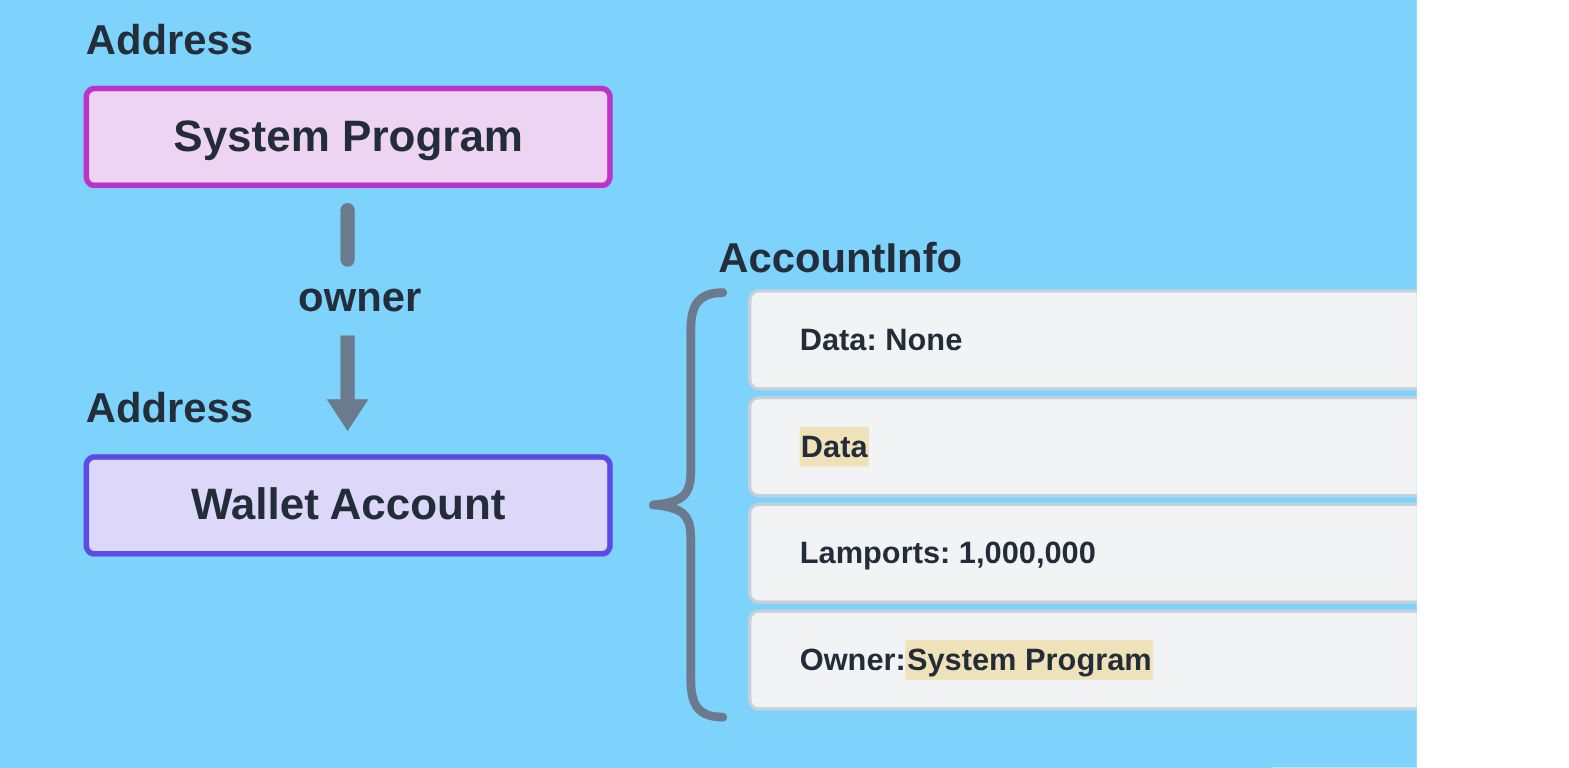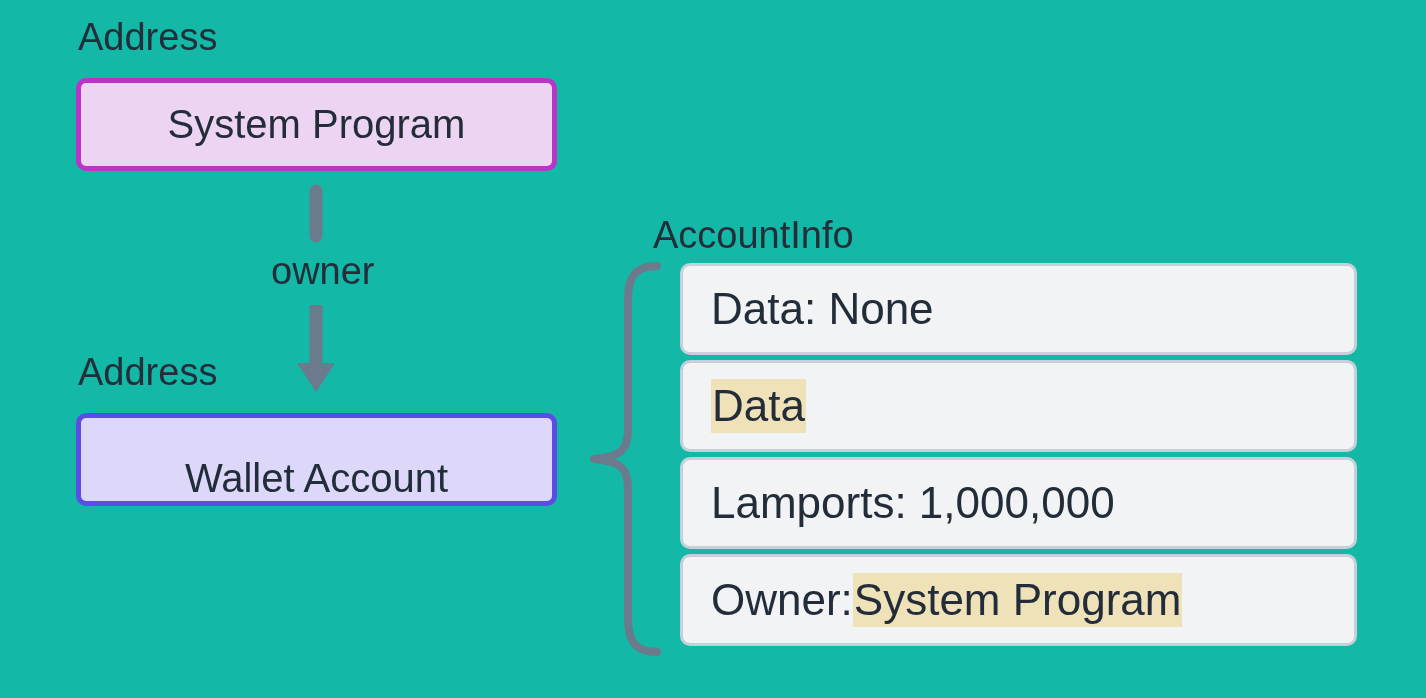--- a/index.html
+++ b/index.html
@@ -7,24 +7,25 @@
     padding: 0;
     background: #ffffff;
   }
   body {
     font-family: "Liberation Sans", sans-serif;
     -webkit-font-smoothing: antialiased;
   }
 
   #canvas {
     position: relative;
-    width: 1426px;
+    width: 1288px;
     height: 698px;
-    background: #14b8a6;
+    background: #7dd3fc;
     overflow: hidden;
+    font-weight: bold;
   }
 
   
   .label {
     position: absolute;
     color: #242e3b;
     font-size: 38px;
     line-height: 1;
     white-space: nowrap;
   }
@@ -49,21 +50,20 @@
     background: #eed4f3;
     border: 5px solid #bb33c9;
   }
   .node-wallet {
     left: 76px;
     top: 413px;
     width: 481px;
     height: 93px;
     background: #ddd7fa;
     border: 5px solid #5b4ce8;
-    align-items: flex-end;
   }
 
   
   .edge-svg {
     position: absolute;
     left: 0;
     top: 0;
     width: 1426px;
     height: 698px;
     pointer-events: none;
@@ -77,23 +77,23 @@
     width: 677px;
   }
   .row {
     box-sizing: border-box;
     height: 92px;
     background: #f1f3f5;
     border: 3px solid #c5d0da;
     border-radius: 10px;
     display: flex;
     align-items: center;
-    padding-left: 28px;
+    padding-left: 44px;
     margin-bottom: 5px;
-    font-size: 44px;
+    font-size: 28px;
     color: #232d3a;
     white-space: nowrap;
   }
   .row:last-child { margin-bottom: 12px; }
   .hl {
     background: #efe1b8;
     padding: 2px 1px;
   }
 </style>
 </head>

